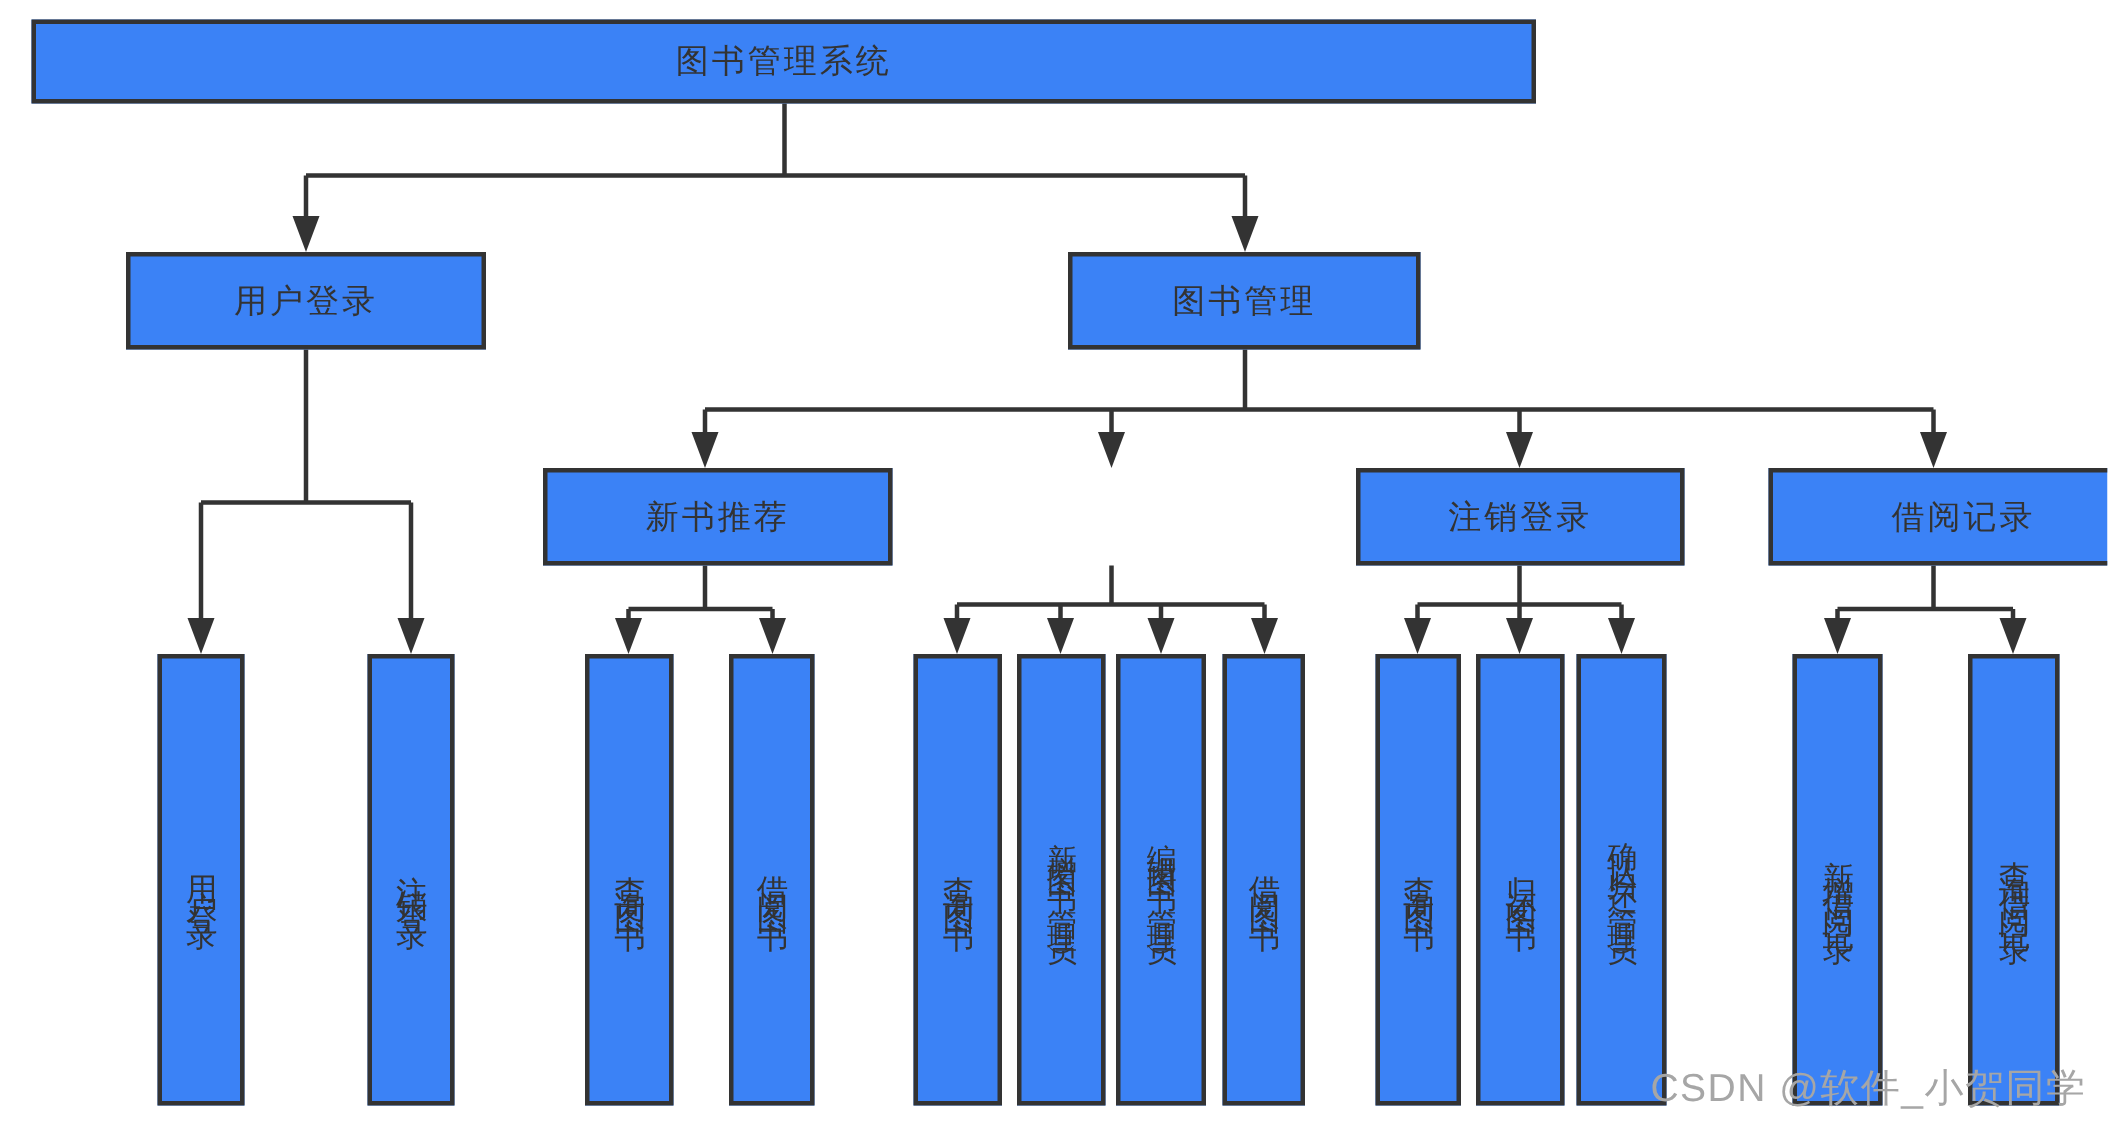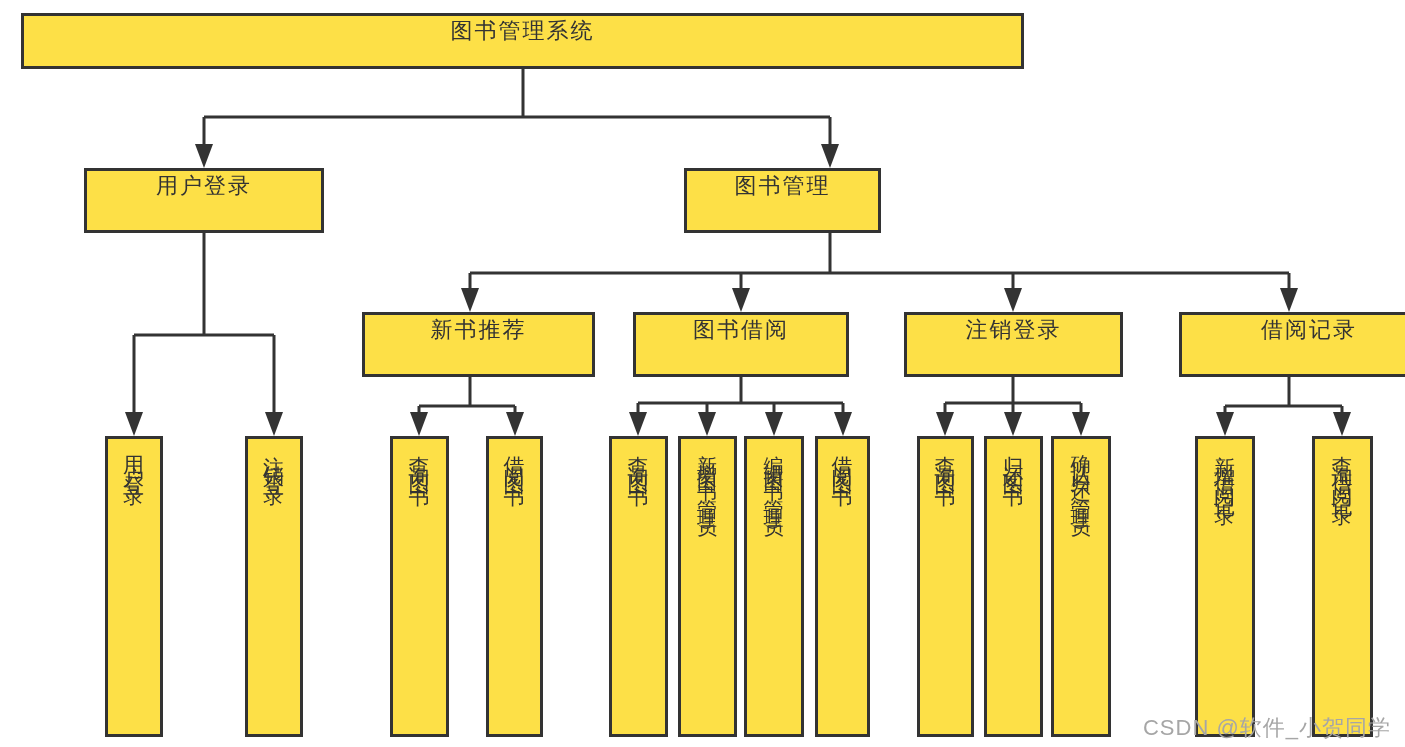--- a/index.html
+++ b/index.html
@@ -8,23 +8,23 @@
     width:1405px;height:747px;
     background:#ffffff;
     font-family:"Liberation Sans", sans-serif;
     overflow:hidden;
   }
   #connectors{position:absolute;left:0;top:0;z-index:1;}
   .node{
     position:absolute;
     box-sizing:border-box;
     border:3px solid #333333;
-    background:#fde047;
+    background:#3b82f6;
     display:flex;
-    align-items:flex-start;
+    align-items:center;
     justify-content:center;
     color:#333333;
     z-index:2;
   }
   .h-label{
     font-size:22px;
     letter-spacing:2px;
     white-space:nowrap;
     color:#333333;
   }
@@ -34,21 +34,21 @@
     font-size:21px;
     line-height:1;
     letter-spacing:10px;
     color:#333333;
     white-space:nowrap;
   }
   .watermark{
     position:absolute;
     right:14px;
     bottom:4px;
-    font-size:22px;
+    font-size:26px;
     color:#a6a6a6;
     letter-spacing:1px;
     z-index:3;
     white-space:nowrap;
   }
 </style>
 </head>
 <body>
 
 <div id="canvas">
@@ -103,29 +103,26 @@
     </g>
   </svg>
 
   <div class="node" style="left:21px;top:13px;width:1003px;height:56px">
     <span class="h-label">图书管理系统</span>
   </div>
 
   <div class="node" style="left:84px;top:168px;width:240px;height:65px">
     <span class="h-label">用户登录</span>
   </div>
-  <div class="node" style="left:684px;top:168px;width:197px;height:65px">
+  <div class="node" style="left:712px;top:168px;width:235px;height:65px">
     <span class="h-label">图书管理</span>
   </div>
 
   <div class="node" style="left:362px;top:312px;width:233px;height:65px">
     <span class="h-label">新书推荐</span>
-  </div>
-  <div class="node" style="left:633px;top:312px;width:216px;height:65px">
-    <span class="h-label">图书借阅</span>
   </div>
   <div class="node" style="left:904px;top:312px;width:219px;height:65px">
     <span class="h-label">注销登录</span>
   </div>
   <div class="node" style="left:1179px;top:312px;width:260px;height:65px">
     <span class="h-label">借阅记录</span>
   </div>
 
   <div class="node" style="left:105px;top:436px;width:58px;height:301px">
     <span class="v-label">用户登录</span>

